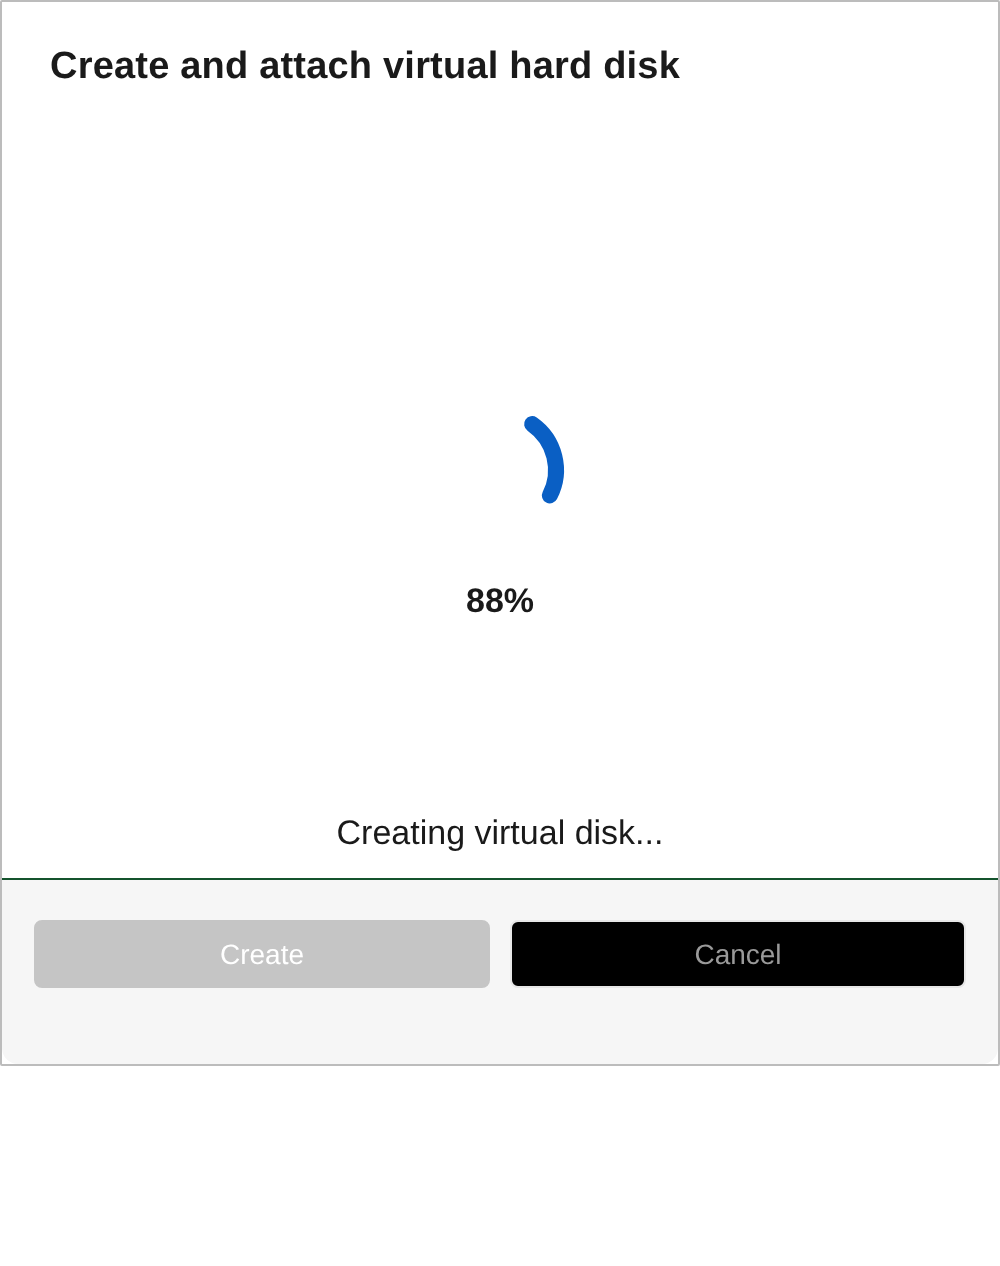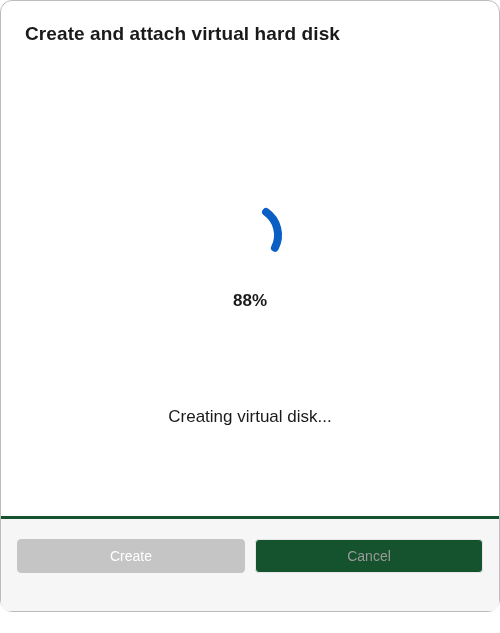--- a/index.html
+++ b/index.html
@@ -5,24 +5,24 @@
     * { margin: 0; padding: 0; box-sizing: border-box; }
     body {
       font-family: "Segoe UI", -apple-system, BlinkMacSystemFont, sans-serif;
       background: #fff;
       width: 500px;
       height: 633px;
       overflow: hidden;
     }
     .dialog {
       width: 500px;
-      height: 612px;
+      height: 533px;
       background: #ffffff;
       border: 1px solid #bcbcbc;
-      border-radius: 12px;
+      border-radius: 1px;
       display: flex;
       flex-direction: column;
       position: relative;
     }
     .header {
       padding: 22px 24px 10px 24px;
     }
     .title {
       font-size: 19px;
       font-weight: 600;
@@ -52,21 +52,21 @@
       margin-top: 0px;
     }
     .status {
       font-size: 17px;
       font-weight: 400;
       color: #1a1a1a;
       margin-top: 96px;
     }
     .footer {
       background: #f6f6f6;
-      border-top: 3px solid #14532d;
+      border-top: 1px solid #14532d;
       padding: 20px 16px 38px 16px;
       display: flex;
       gap: 10px;
       border-bottom-left-radius: 8px;
       border-bottom-right-radius: 8px;
     }
     .btn {
       flex: 1;
       height: 34px;
       border-radius: 4px;
@@ -76,21 +76,21 @@
       background: #fbfbfb;
       color: #8a8a8a;
       cursor: default;
     }
     .btn-primary {
       background: #c5c5c5;
       border: 1px solid #c5c5c5;
       color: #ffffff;
     }
     .btn-secondary {
-      background: #14532d;
+      background: #000000;
       border: 1px solid #e7e7e7;
       color: #9a9a9a;
     }
   </style>
 </head>
 <body>
 
 <div class="dialog">
   <div class="header">
     <div class="title">Create and attach virtual hard disk</div>

